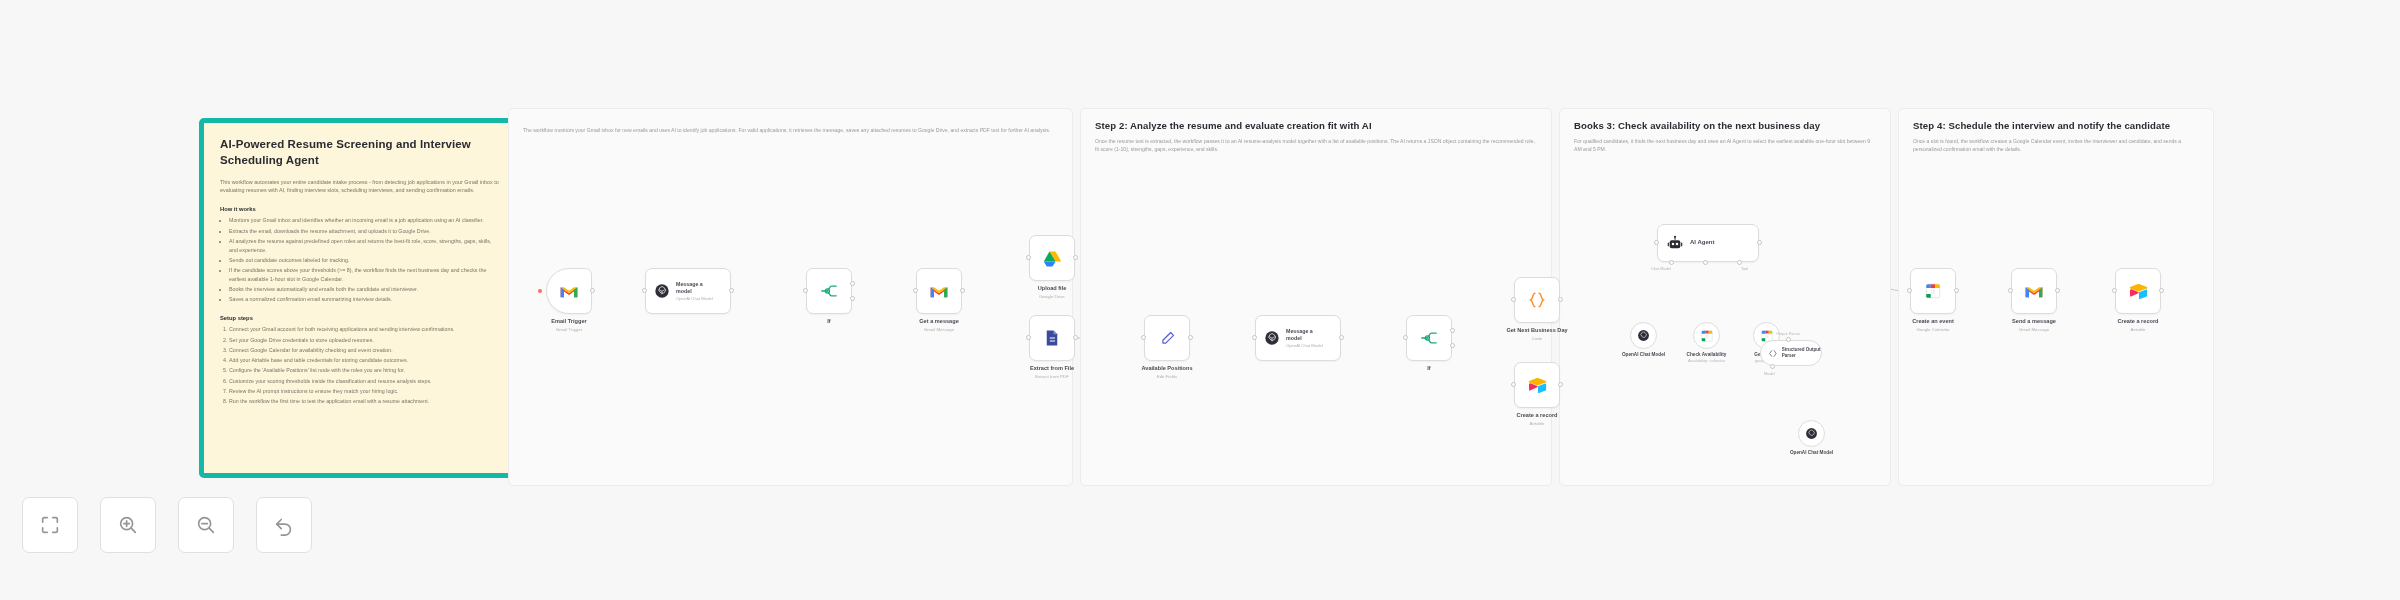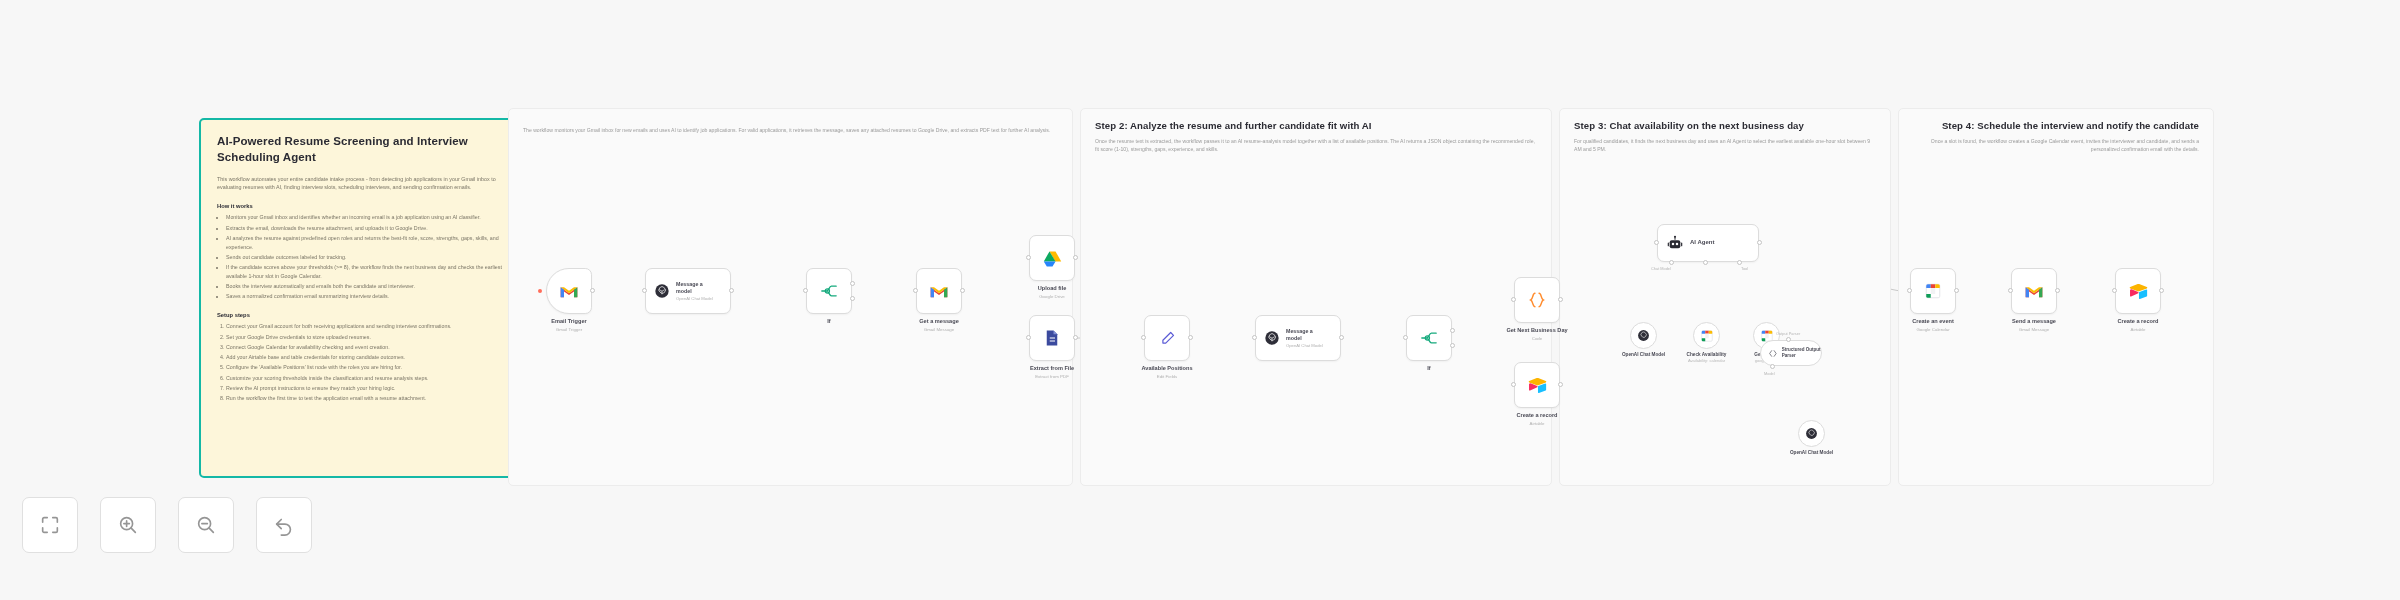--- a/index.html
+++ b/index.html
@@ -7,21 +7,21 @@
     width: 2400px; height: 600px;
     background: #f7f7f7;
     font-family: "Liberation Sans", sans-serif;
     overflow: hidden;
   }
   #canvas { position: relative; width: 2400px; height: 600px; background: #f7f7f7; }
 
   
   .sticky {
     position: absolute; left: 199px; top: 118px; width: 321px; height: 360px;
-    background: #fdf6da; border: 2px solid #14b8a6; border-radius: 5px;
+    background: #fdf6da; border: 5px solid #14b8a6; border-radius: 5px;
     padding: 14px 16px 10px 16px; overflow: hidden;
   }
   .sticky h1 { font-size: 11.5px; line-height: 1.38; color: #2b2b33; font-weight: bold; letter-spacing: .1px; }
   .sticky .intro { font-size: 5.4px; line-height: 1.62; color: #7a7566; margin-top: 9px; }
   .sticky h2 { font-size: 5.8px; color: #2b2b33; font-weight: bold; margin-top: 11px; margin-bottom: 4px; }
   .sticky ul, .sticky ol { margin: 0 0 0 9px; padding: 0; }
   .sticky li { font-size: 5.3px; line-height: 1.66; color: #7a7566; margin-bottom: 1.5px; }
   .sticky ol li { list-style: decimal; }
   .sticky ul li { list-style: disc; }
 
@@ -30,21 +30,21 @@
     position: absolute; top: 108px; height: 378px;
     background: #fafafa; border: 1px solid #ececec; border-radius: 5px;
   }
   .step .hd { position: absolute; left: 14px; top: 11px; right: 14px; }
   .step .hd .title { font-size: 9.6px; font-weight: bold; color: #2b2b33; letter-spacing: .1px; white-space: nowrap; }
   .step .hd .desc { font-size: 5.1px; line-height: 1.62; color: #9a9a9a; margin-top: 6px; }
 
   #step1 { left: 508px; width: 565px; }
   #step2 { left: 1080px; width: 472px; }
   #step3 { left: 1559px; width: 332px; }
-  #step4 { left: 1898px; width: 316px; text-align: right; }
+  #step4 { left: 1898px; width: 316px; }
 
   
   #wires { position: absolute; left: 0; top: 0; width: 2400px; height: 600px; pointer-events: none; }
 
   
   .node { position: absolute; }
   .nbox {
     background: #fff; border: 1px solid #dcdcdc; border-radius: 7px;
     display: flex; align-items: center; justify-content: center;
     box-shadow: 0 1px 2px rgba(0,0,0,.045);
@@ -165,27 +165,27 @@
     </ol>
   </div>
 
   <div class="step" id="step1">
     <div class="hd">
       <div class="desc">The workflow monitors your Gmail inbox for new emails and uses AI to identify job applications. For valid applications, it retrieves the message, saves any attached resumes to Google Drive, and extracts PDF text for further AI analysis.</div>
     </div>
   </div>
   <div class="step" id="step2">
     <div class="hd">
-      <div class="title">Step 2: Analyze the resume and further candidate fit with AI</div>
+      <div class="title">Step 2: Analyze the resume and evaluate creation fit with AI</div>
       <div class="desc">Once the resume text is extracted, the workflow passes it to an AI resume-analysis model together with a list of available positions. The AI returns a JSON object containing the recommended role, fit score (1-10), strengths, gaps, experience, and skills.</div>
     </div>
   </div>
   <div class="step" id="step3">
     <div class="hd">
-      <div class="title">Step 3: Chat availability on the next business day</div>
+      <div class="title">Books 3: Check availability on the next business day</div>
       <div class="desc">For qualified candidates, it finds the next business day and uses an AI Agent to select the earliest available one-hour slot between 9 AM and 5 PM.</div>
     </div>
   </div>
   <div class="step" id="step4">
     <div class="hd">
       <div class="title">Step 4: Schedule the interview and notify the candidate</div>
       <div class="desc">Once a slot is found, the workflow creates a Google Calendar event, invites the interviewer and candidate, and sends a personalized confirmation email with the details.</div>
     </div>
   </div>
 

